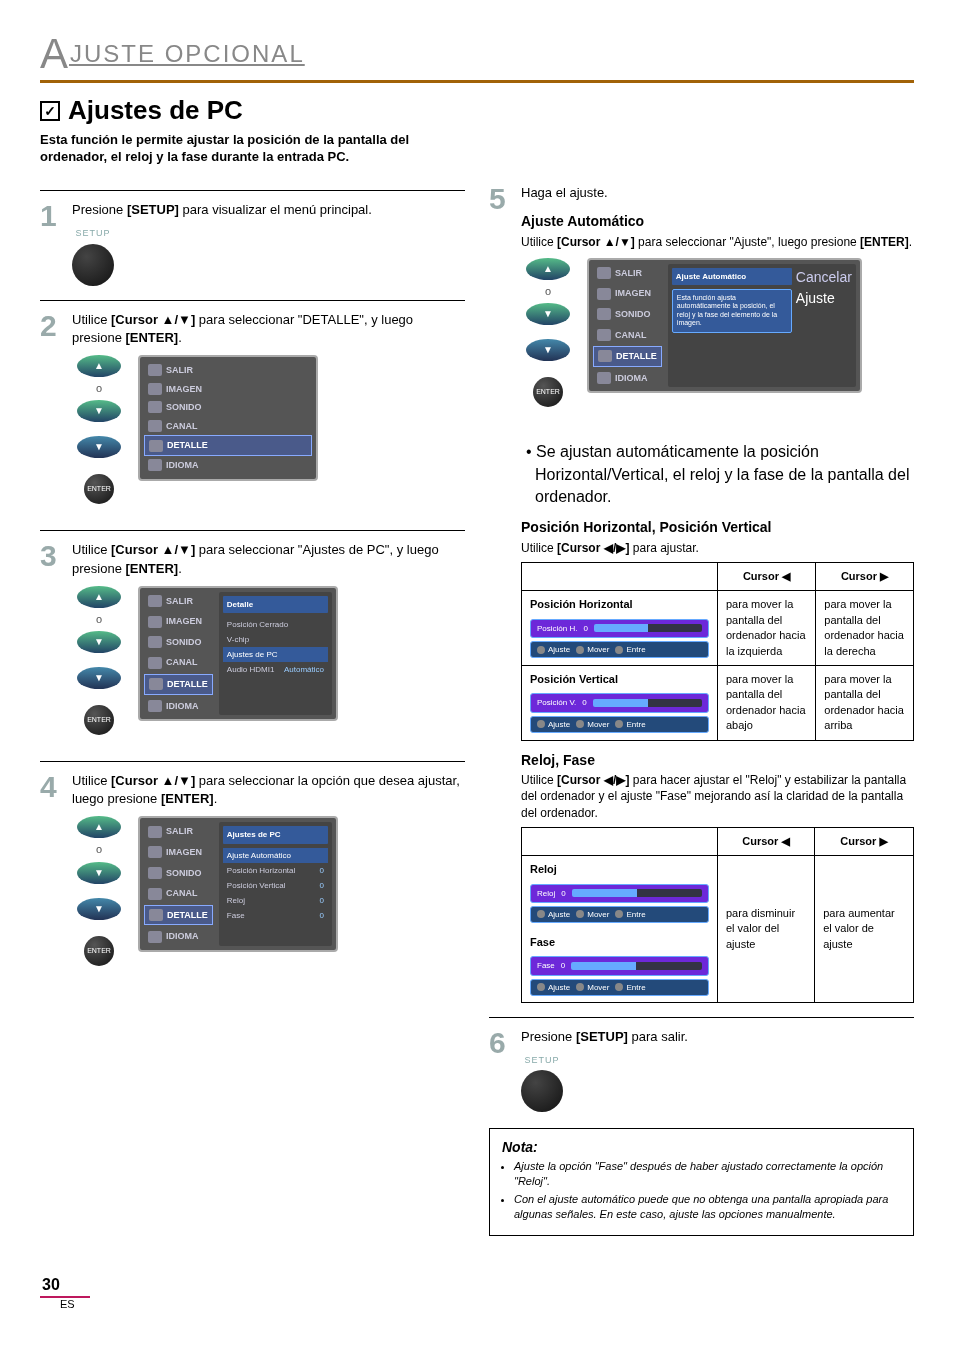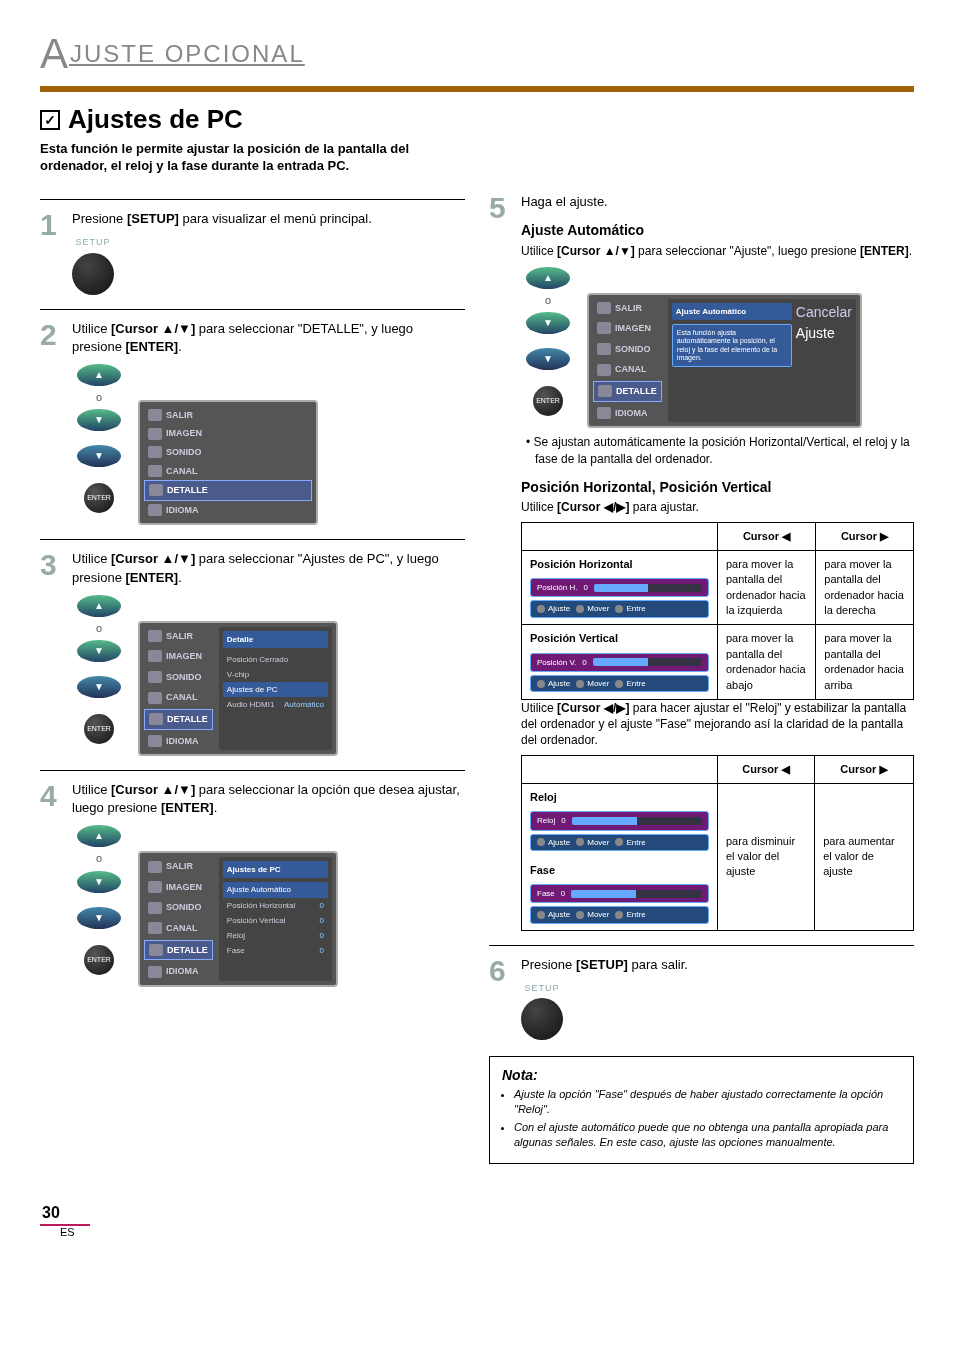--- a/index.html
+++ b/index.html
@@ -1,54 +1,54 @@
 <!DOCTYPE html>
 <html><head>
 <meta charset="utf-8">
 <style>
   * { box-sizing: border-box; margin: 0; padding: 0; }
   body { font-family: Arial, Helvetica, sans-serif; font-size: 12px; background: #fff; color: #000; width: 954px; margin: 0 auto; padding: 30px 40px 20px 40px; }
-  .page-header { border-bottom: 6px solid #a16207; padding-bottom: 8px; margin-bottom: 12px; }
+  .page-header { border-bottom: 3px solid #a16207; padding-bottom: 2px; margin-bottom: 12px; }
   .page-header-title { font-size: 24px; letter-spacing: 2px; color: #888; font-weight: normal; text-decoration: underline; }
   .page-header-title .bigA { font-size: 42px; vertical-align: -6px; }
   .section-title-row { display: flex; align-items: center; gap: 8px; margin-bottom: 6px; }
   .checkbox-icon { width: 20px; height: 20px; border: 2px solid #000; display: inline-flex; align-items: center; justify-content: center; font-size: 14px; font-weight: bold; }
   .section-title { font-size: 26px; font-weight: bold; }
   .intro { font-size: 13px; font-weight: bold; max-width: 430px; line-height: 1.3; margin-bottom: 18px; }
   .columns { display: flex; gap: 24px; }
   .col { flex: 1; }
   .hrline { border: none; border-top: 1px solid #000; margin: 6px 0 10px 0; }
   .step { display: flex; gap: 8px; margin-bottom: 14px; }
   .step-num { font-size: 30px; font-weight: bold; color: #9aa; line-height: 1; width: 24px; flex-shrink: 0; font-family: Arial, sans-serif; }
   .step-body { flex: 1; font-size: 13px; line-height: 1.4; }
   .step-body b { font-weight: bold; }
-  .figure-row { display: flex; gap: 12px; align-items: flex-end; margin-top: 8px; }
+  .figure-row { display: flex; gap: 12px; align-items: flex-start; margin-top: 8px; }
   .remote-col { display: flex; flex-direction: column; align-items: center; gap: 4px; font-size: 11px; color: #555; }
   .remote-btn-oval { width: 44px; height: 22px; background: linear-gradient(#5b8, #246); border-radius: 50%/50%; display: flex; align-items: center; justify-content: center; color: #fff; font-size: 10px; }
   .remote-btn-round { width: 42px; height: 42px; background: radial-gradient(circle at 35% 30%, #444, #111); border-radius: 50%; }
   .remote-dpad { width: 54px; height: 54px; position: relative; display:flex; align-items:center; justify-content:center;}
   .dpad-center { width: 30px; height: 30px; background: radial-gradient(circle at 35% 30%, #555, #111); border-radius: 50%; color:#fff; font-size:7px; display:flex; align-items:center; justify-content:center;}
   .tv-menu { background: #555; border: 2px solid #aaa; border-radius: 4px; padding: 4px; min-width: 180px; }
   .tv-menu-item { display: flex; align-items: center; gap: 4px; padding: 3px 4px; color: #ccd; font-size: 9px; font-weight: bold; }
   .tv-menu-item.selected { background: #4a5a8a; color: #fff; border: 1px solid #8af; }
   .tv-menu-item .icn { width: 14px; height: 12px; background: #889; border-radius: 2px; display:inline-block;}
   .tv-menu-wide { background: #555; border: 2px solid #aaa; border-radius: 4px; padding: 4px; min-width: 200px; display:flex; gap:6px; }
   .tv-menu-right { flex: 1; background: #444; border-radius: 2px; padding: 4px; }
   .tv-menu-right-header { background: #345a9a; color: #fff; font-size: 8px; padding: 3px 4px; margin-bottom: 4px; border-radius: 1px; font-weight:bold;}
   .tv-menu-right-item { color: #ccd; font-size: 8px; padding: 2px 4px; display:flex; justify-content:space-between;}
   .tv-menu-right-item .val { color: #9cf; }
   .subhead { font-weight: bold; font-size: 14px; margin-top: 10px; margin-bottom: 2px; }
   .subtext { font-size: 12px; line-height: 1.35; margin-bottom: 6px;}
-  .bullet { font-size: 12px; line-height: 1.4; padding-left: 14px; text-indent: -9px; margin-top: 6px;}
+  .bullet { font-size: 16px; line-height: 1.4; padding-left: 14px; text-indent: -9px; margin-top: 22px;}
   table.pos { border-collapse: collapse; width: 100%; margin-top: 6px; padding-left: 32px; }
   table.pos th, table.pos td { border: 1px solid #000; padding: 6px 8px; font-size: 11px; vertical-align: top; }
   table.pos th { font-weight: bold; text-align: center; background: #fff; }
   table.pos td:first-child { width: 50%; }
   .inline-osd { margin-top: 6px; }
-  .osd-row { display: flex; align-items: center; gap: 6px; background: #701a75; border: 1px solid #6af; border-radius: 3px; padding: 3px 6px; font-size: 8px; color: #fff; margin-bottom: 3px; }
+  .osd-row { display: flex; align-items: center; gap: 6px; background: #6d28d9; border: 1px solid #6af; border-radius: 3px; padding: 3px 6px; font-size: 8px; color: #fff; margin-bottom: 3px; }
   .osd-bar { flex: 1; height: 8px; background: linear-gradient(90deg,#6af 50%, #334 50%); border-radius: 2px; }
   .osd-btns { display:flex; gap:6px; font-size:8px; color:#fff; padding:2px 6px;}
   .osd-btns span { display:flex; align-items:center; gap:3px;}
   .osd-btns .dot { width:8px;height:8px;border-radius:50%;background:#888;}
   .note-box { border: 1px solid #000; padding: 10px 12px; margin-top: 16px; }
   .note-title { font-style: italic; font-weight: bold; font-size: 14px; margin-bottom: 4px; }
   .note-list { font-size: 11px; font-style: italic; line-height: 1.35; padding-left: 12px; }
   .note-list li { margin-bottom: 3px; list-style: disc; }
   .page-footer { margin-top: 40px; font-size: 11px; }
   .page-footer .pnum { font-size: 16px; font-weight: bold; border-bottom: 2px solid #be185d; display:inline-block; padding:0 30px 2px 2px;}
@@ -430,20 +430,21 @@
                       </span>
                     </div>
               </div>
             </td>
             <td>para mover la pantalla del ordenador hacia abajo</td>
             <td>para mover la pantalla del ordenador hacia arriba</td>
           </tr>
         </tbody>
           </table>
 
+        <div class="subhead">Reloj, Fase</div>
         <div class="subtext">
           <span>Utilice </span><b>[Cursor ◀/▶]</b><span> para hacer ajustar el "Reloj" y estabilizar la pantalla del ordenador y el ajuste "Fase" mejorando así la claridad de la pantalla del ordenador.</span>
         </div>
 
         <table class="pos">
           <tbody>
               <tr>
             <th></th>
             <th>Cursor ◀</th>
             <th>Cursor ▶</th>

